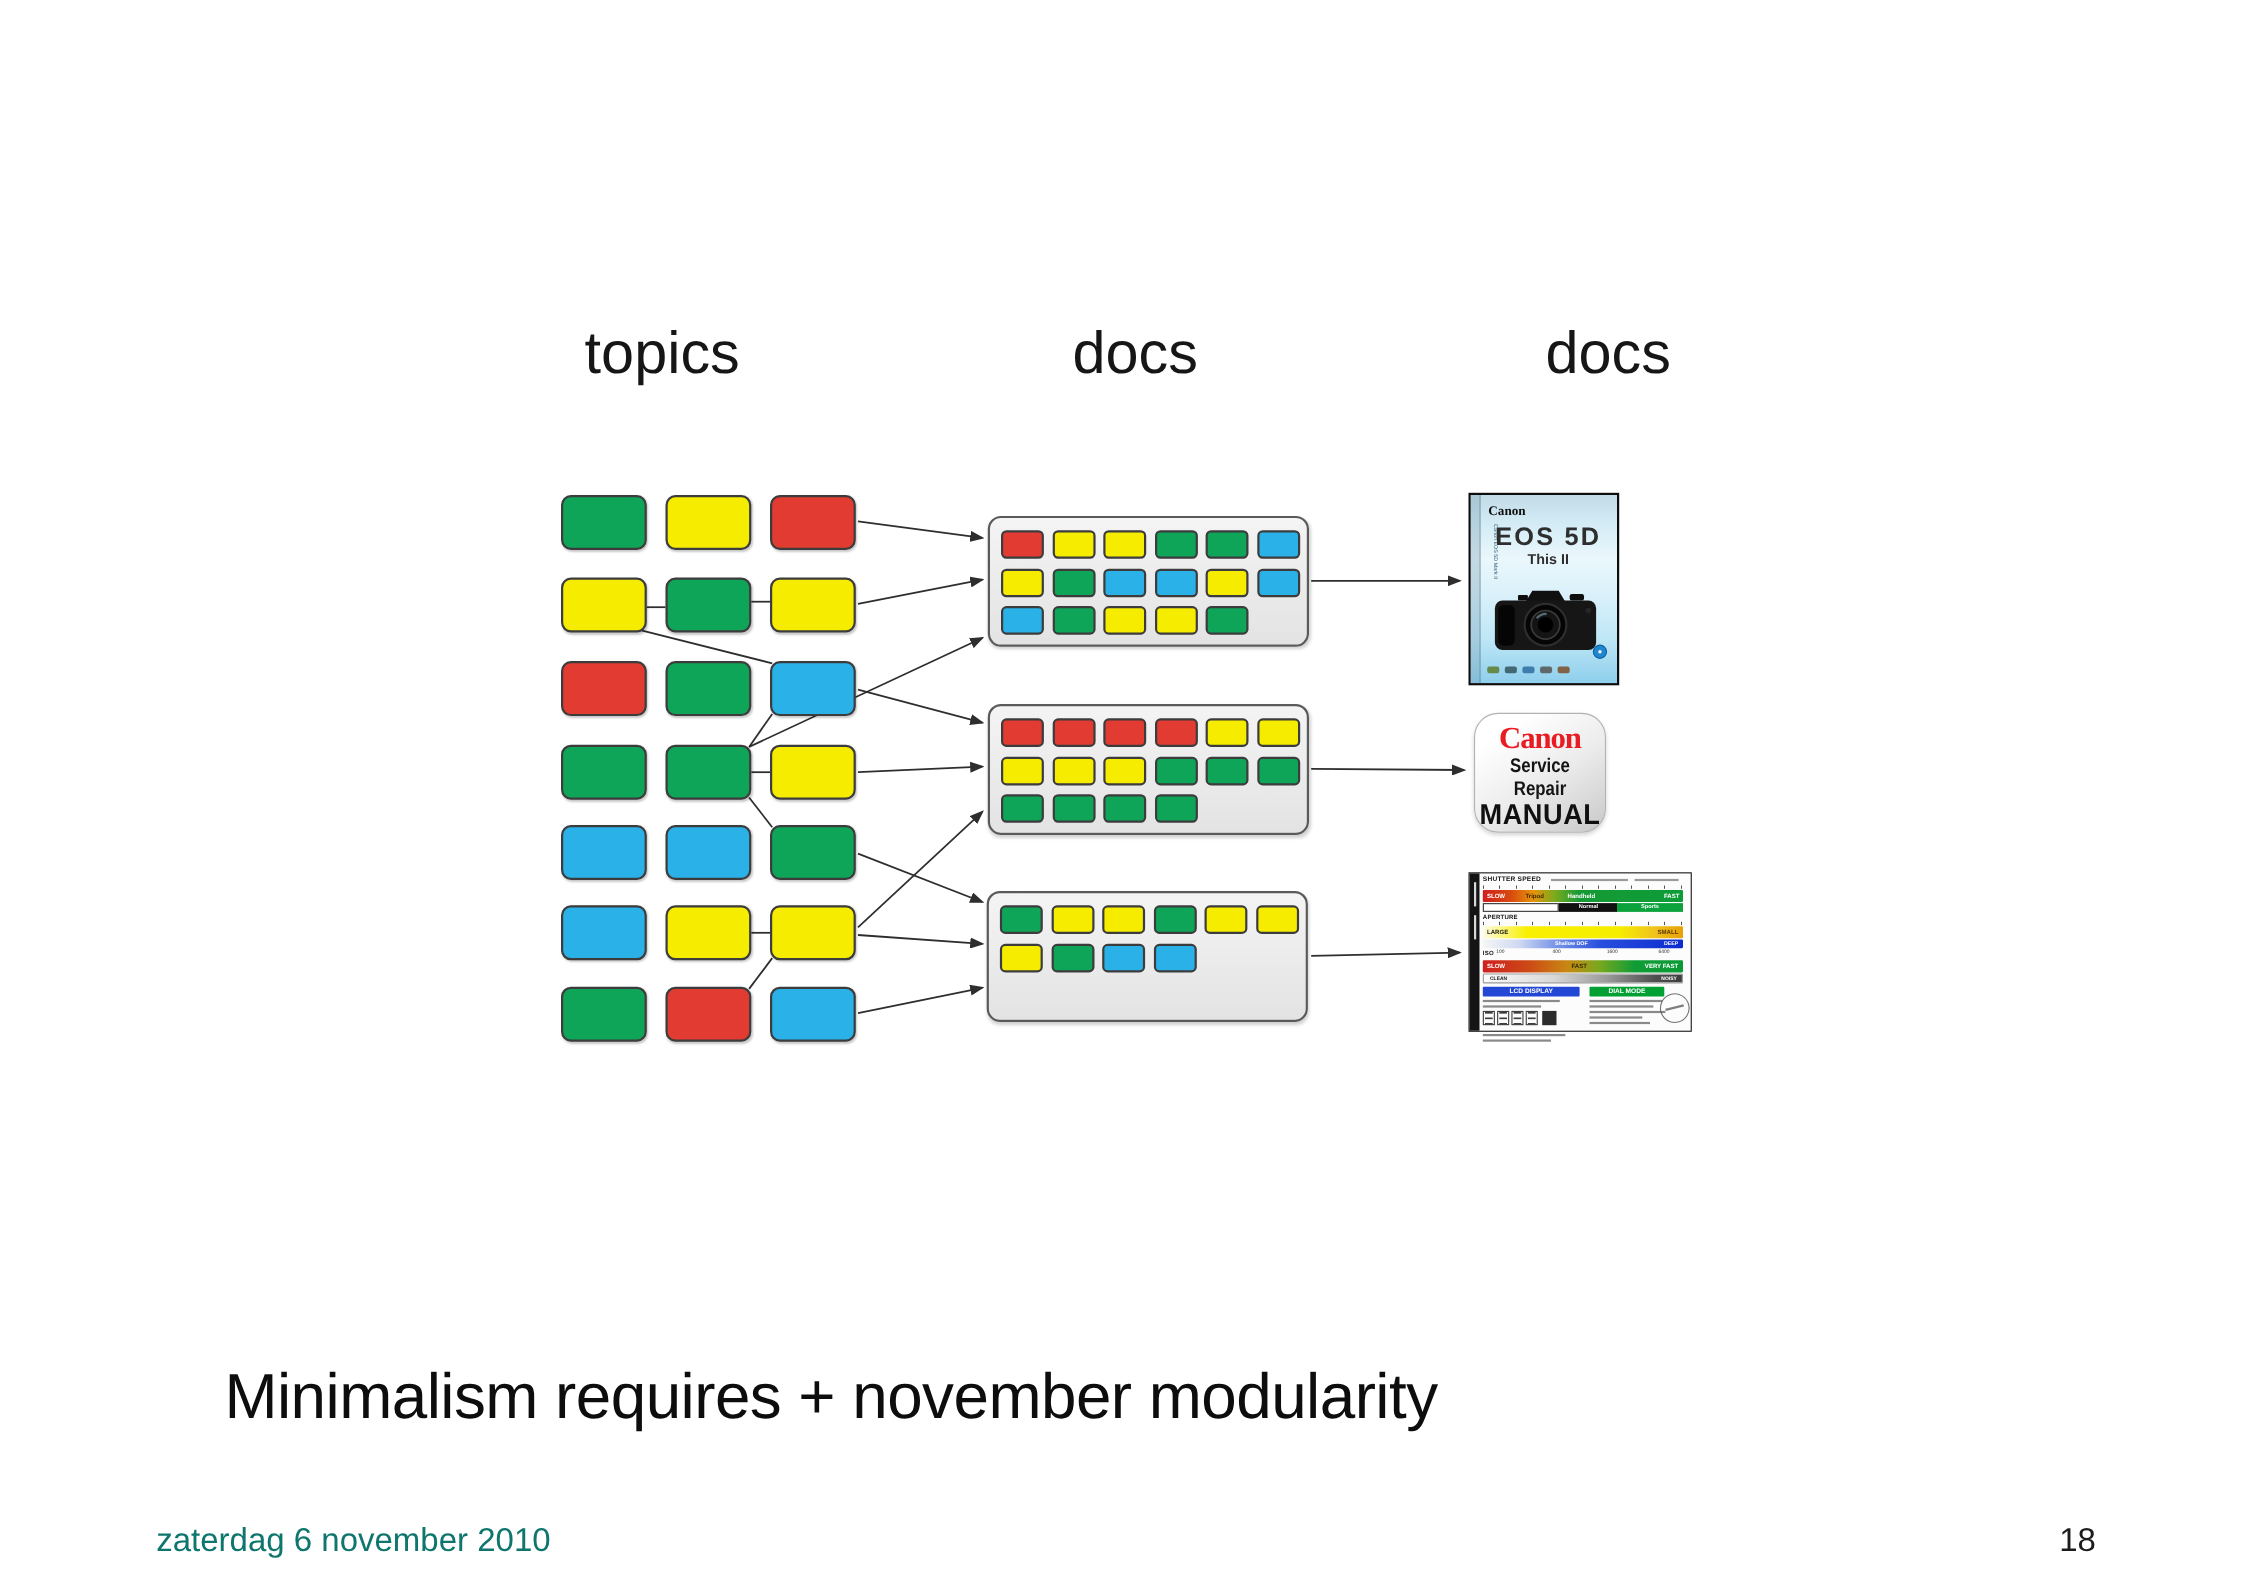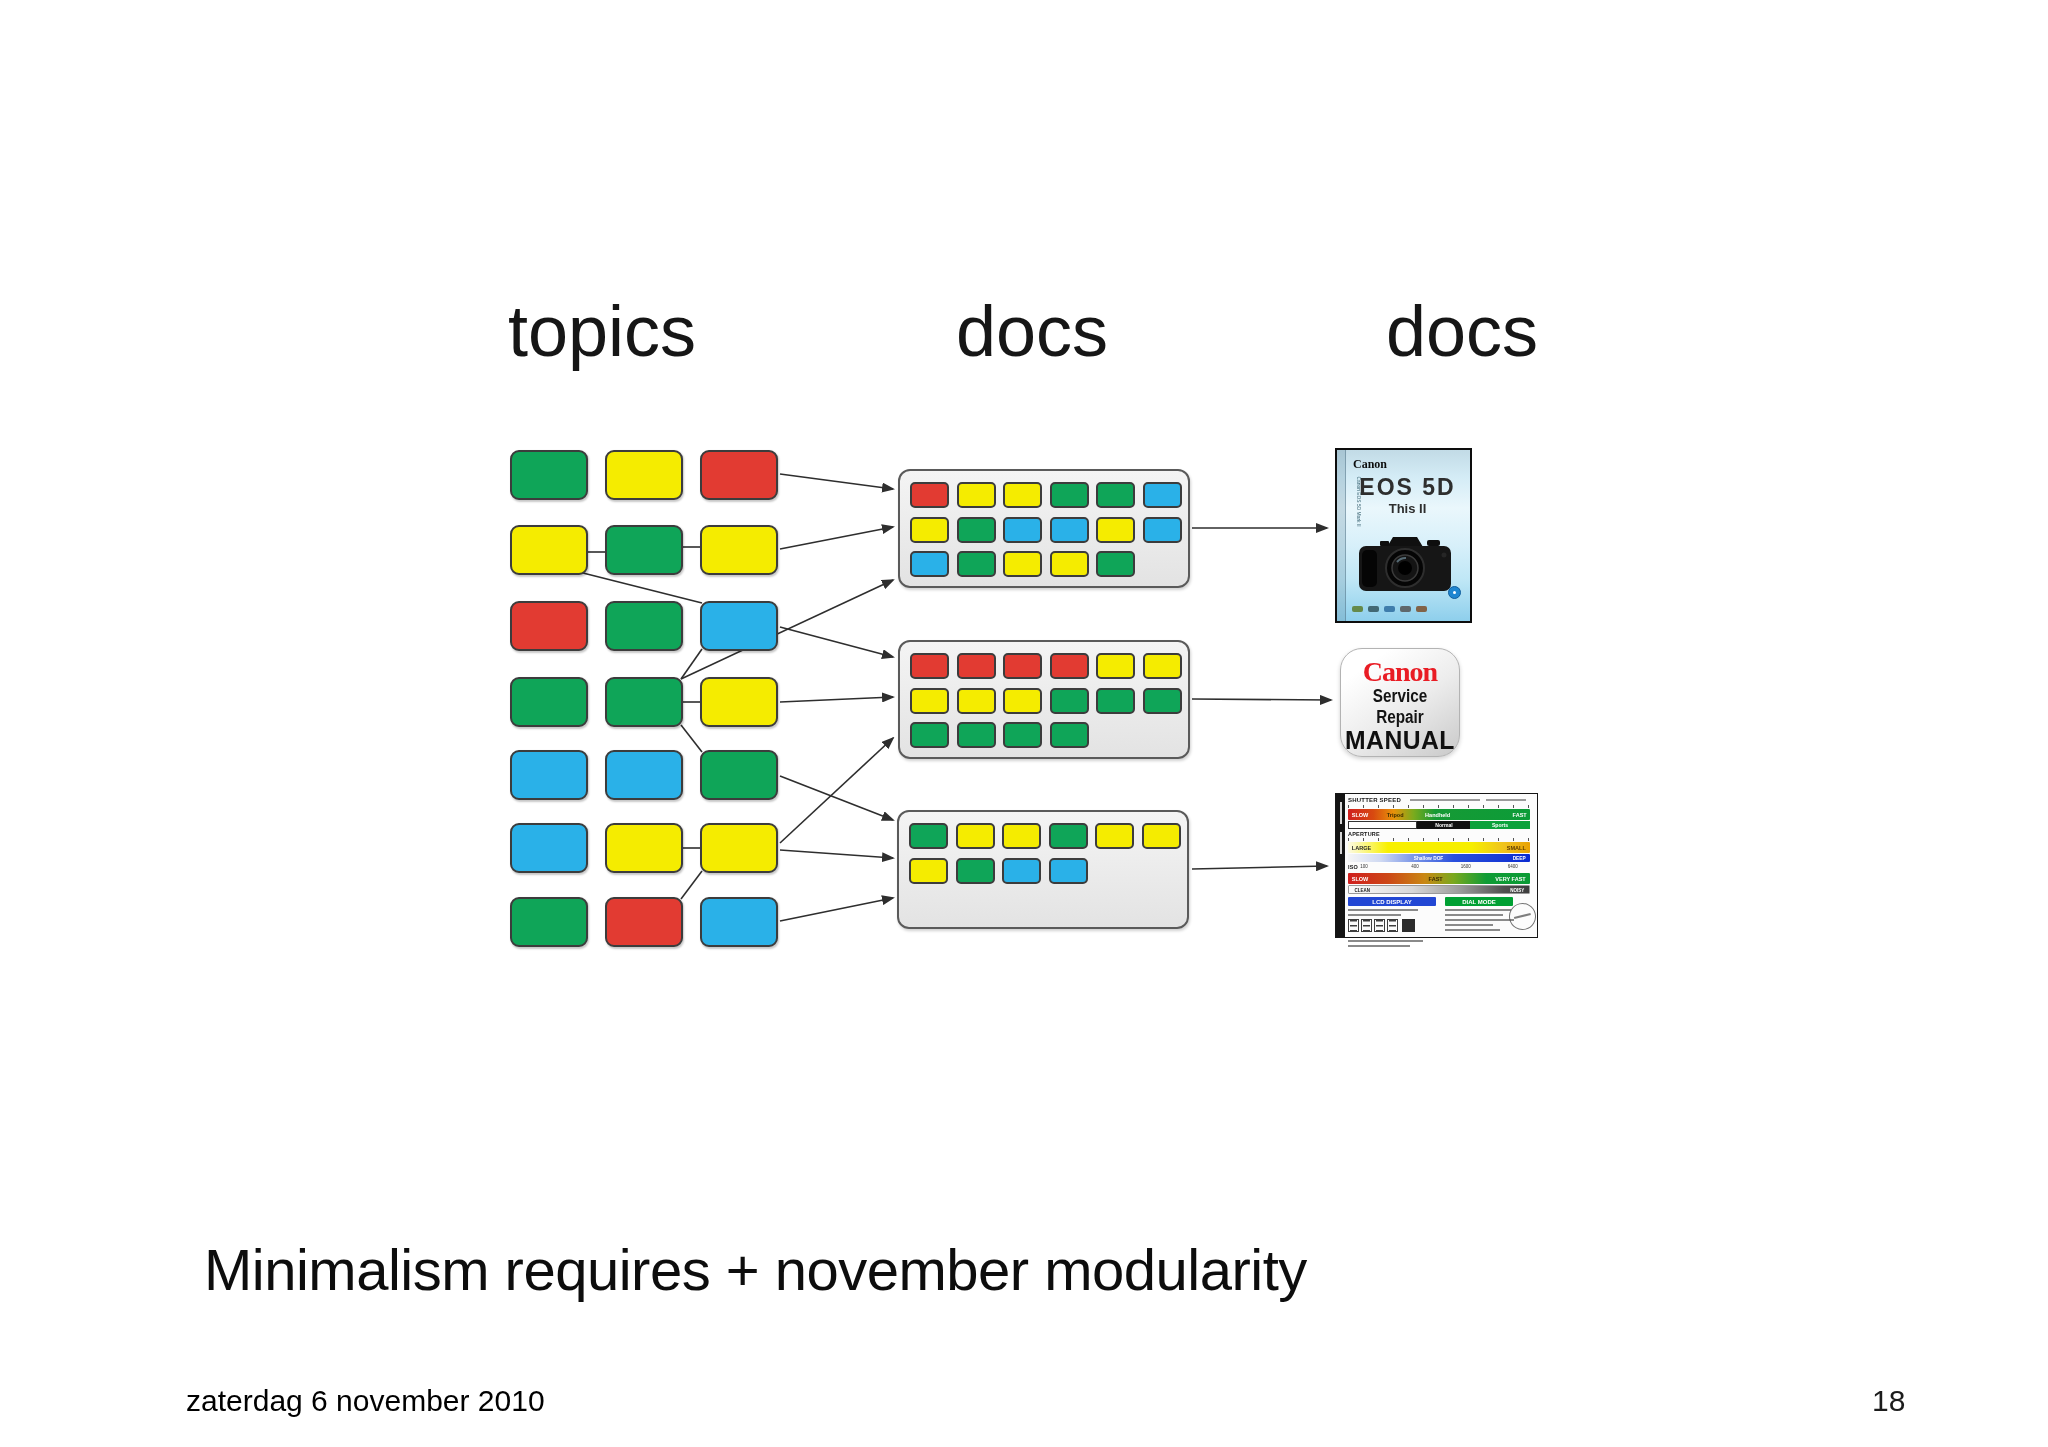--- a/index.html
+++ b/index.html
@@ -1,22 +1,22 @@
 <!DOCTYPE html>
 <html><head>
 <meta charset="utf-8">
 <style>
   html,body{margin:0;padding:0;background:#fff;}
   #slide{position:relative;width:2048px;height:1447px;background:#ffffff;overflow:hidden;
          font-family:"Liberation Sans",sans-serif;color:#111;}
   .copyright{position:absolute;left:1206px;top:47px;font-size:23px;color:#101010;}
-  .col-header{position:absolute;top:290px;transform:translateX(-50%);font-size:72px;color:#161616;}
+  .col-header{position:absolute;top:290px;transform:translateX(-50%);font-size:54px;color:#161616;}
   #hdr-topics{left:602px;} #hdr-maps{left:1032px;} #hdr-docs{left:1462px;}
   .slide-title{position:absolute;left:204px;top:1236px;font-size:58px;color:#0d0d0d;letter-spacing:-.5px;}
-  .footer-date{position:absolute;left:142px;top:1384px;font-size:30px;color:#000000;margin-left:44px;}
+  .footer-date{position:absolute;left:142px;top:1384px;font-size:30px;color:#0f766e;}
   .footer-page{position:absolute;left:1872px;top:1384px;font-size:30px;color:#1c1c1c;}
   svg#connectors{position:absolute;left:0;top:0;pointer-events:none;}
   .box{position:absolute;width:78px;height:50px;border:2.5px solid #3c3c3c;border-radius:9px;
        box-sizing:border-box;box-shadow:1px 1.5px 2px rgba(0,0,0,.22);}
   .panel{position:absolute;width:292px;height:119px;border:2.5px solid #5a5a5a;border-radius:12px;
        background:linear-gradient(180deg,#f4f4f4,#e3e3e3);box-sizing:border-box;box-shadow:1px 2px 3px rgba(0,0,0,.18);}
   .cell{position:absolute;width:39px;height:26px;border:2px solid #3c3c3c;border-radius:5px;box-sizing:border-box;}
   
   .doc-cover{position:absolute;left:1335px;top:448px;width:137px;height:175px;border:2px solid #0d0d0d;box-sizing:border-box;
     background:linear-gradient(180deg,#c2dbe6 0%,#d4ecf6 16%,#eaf7fc 34%,#d8f0fa 55%,#bfe7f6 76%,#8ecfec 100%);}

